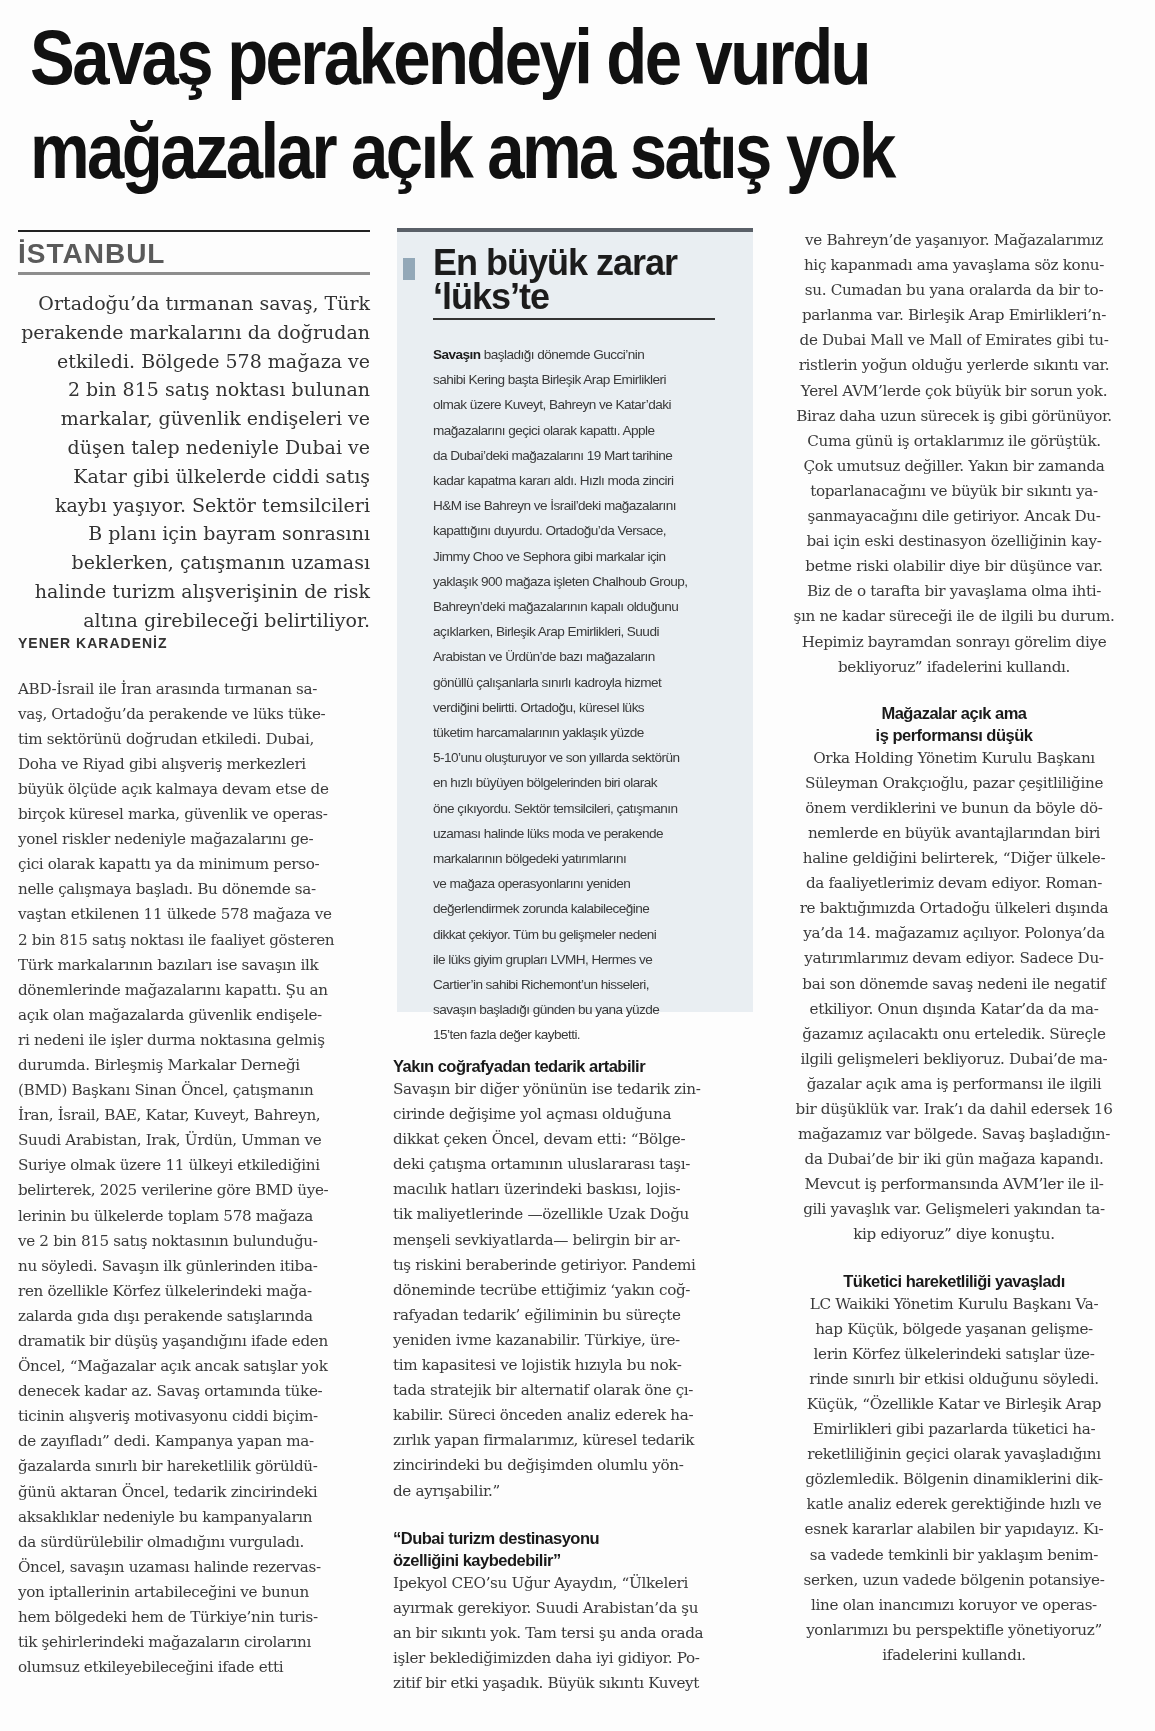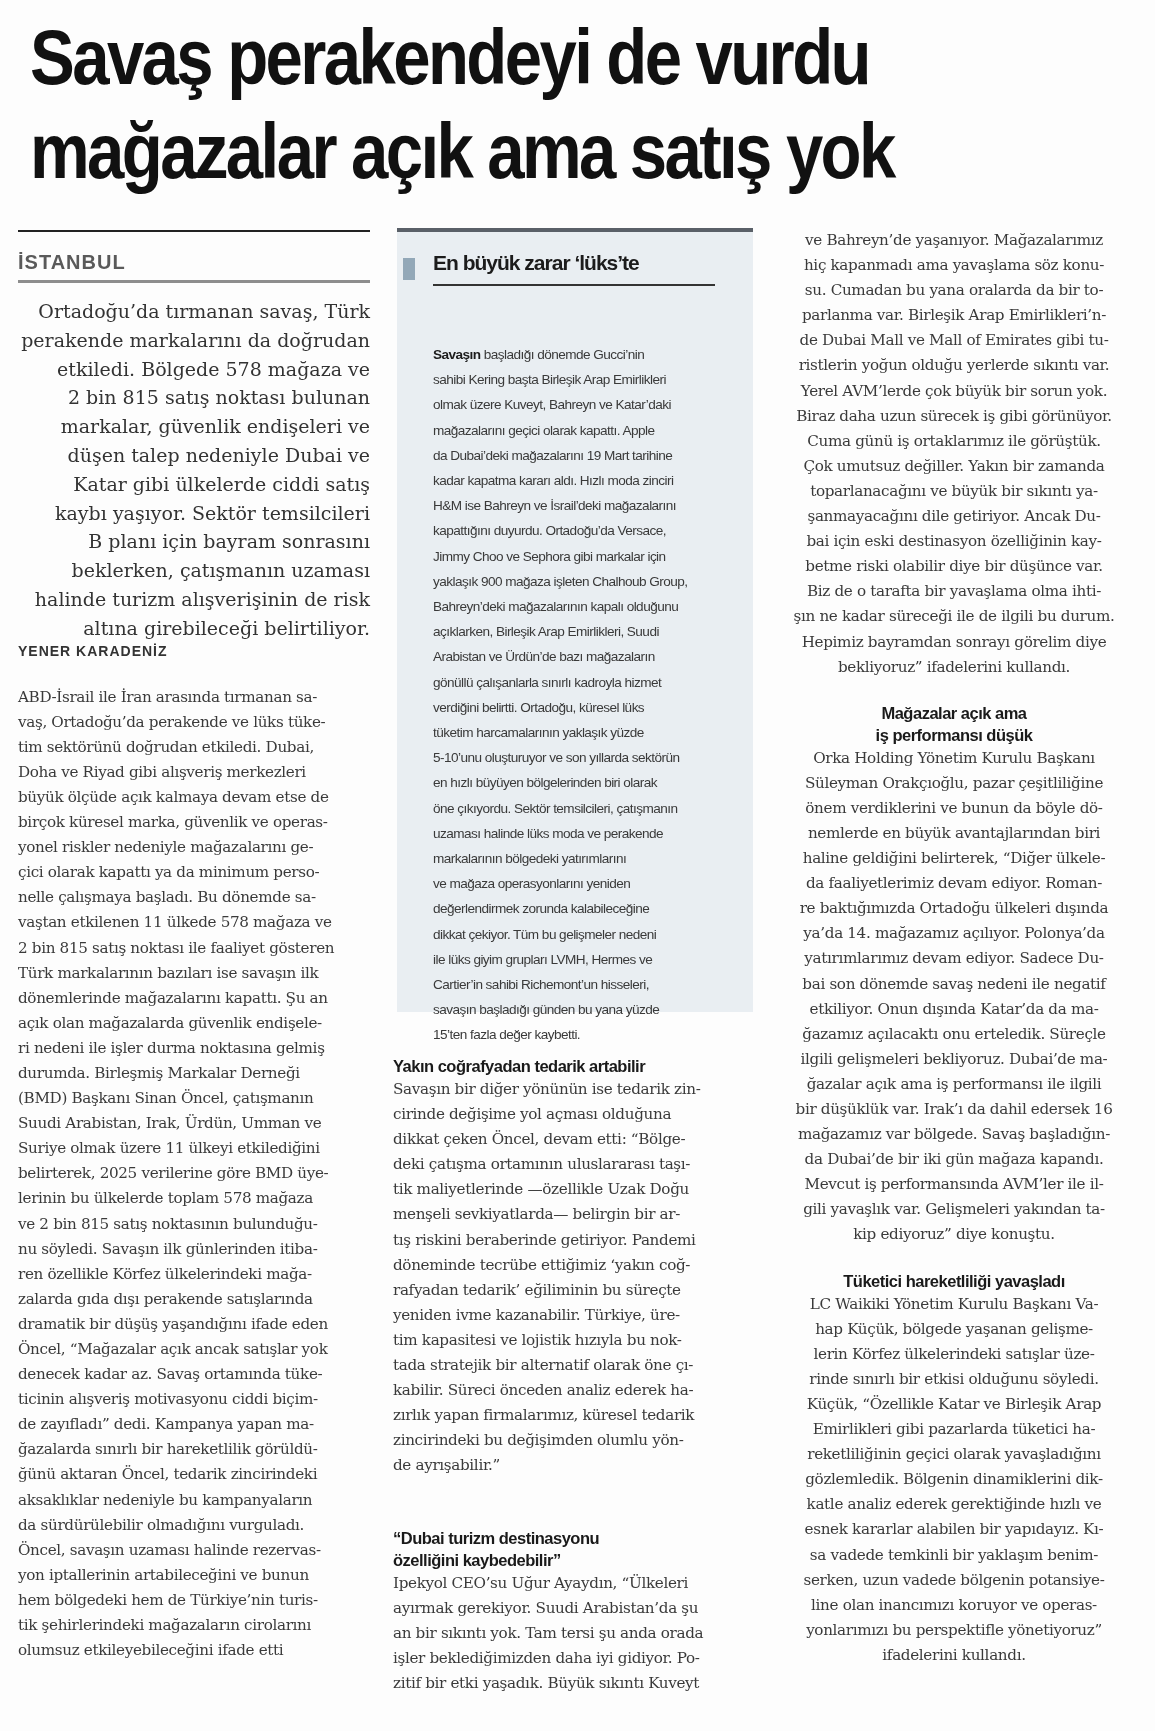--- a/index.html
+++ b/index.html
@@ -10,36 +10,36 @@
     font-size: 78px; line-height: 94px; letter-spacing: -3px; color: #111;
     transform: scaleX(0.86); transform-origin: left top; white-space: nowrap;
   }
   .headline div { height: 94px; }
   .col { position: absolute; top: 225px; }
   .col1 { left: 18px; width: 352px; }
   .col3 { left: 773px; width: 362px; text-align: center; }
   .rule-top { height: 2px; background: #222; margin-top: 5px; }
   .rule-gray { height: 3px; background: #8d8d8d; }
   .dateline {
-    font-family: "Liberation Sans", sans-serif; font-weight: bold; font-size: 20px;
-    color: #5a5a5a; letter-spacing: 1px; padding: 7px 0 3px 0; line-height: 30px; margin-top: 8px;
+    font-family: "Liberation Sans", sans-serif; font-weight: bold; font-size: 28px;
+    color: #5a5a5a; letter-spacing: 1px; padding: 7px 0 3px 0; line-height: 30px;
   }
   .lead { margin-top: 14px; font-family: "DejaVu Serif", serif; font-size: 19px; line-height: 28.8px; color: #333; text-align: right; }
   .lead div, .body div, .box-body div { white-space: nowrap; overflow: visible; }
   .byline { font-family: "Liberation Sans", sans-serif; font-weight: bold; font-size: 14px; letter-spacing: 1px; color: #333; }
   .body { font-family: "DejaVu Serif", serif; font-size: 15.2px; line-height: 25.1px; color: #3a3a3a; letter-spacing: -0.35px; }
   .col1 .body { margin-top: 26px; }
   .box {
     position: absolute; left: 397px; top: 228px; width: 356px; height: 780px;
     background: #e9eef2; border-top: 4px solid #5a6068;
   }
   .box-marker { position: absolute; left: 6px; top: 26px; width: 12px; height: 22px; background: #93a8b8; }
   .box-title {
     position: absolute; left: 36px; top: 14px; width: 282px;
-    font-family: "Liberation Sans", sans-serif; font-weight: bold; font-size: 21px;
+    font-family: "Liberation Sans", sans-serif; font-weight: bold; font-size: 36px;
     letter-spacing: -1px; color: #1c1c1c; padding-bottom: 4px; border-bottom: 2px solid #333; line-height: 34px;
   }
   .box-body {
     position: absolute; left: 36px; top: 70px; width: 310px;
     font-family: "Liberation Sans", sans-serif; font-size: 13.6px; line-height: 25.2px; color: #3a3a3a; letter-spacing: -0.55px; margin-top: 40px;
   }
   .box-body b { color: #1c1c1c; }
   .subhead {
     font-family: "Liberation Sans", sans-serif; font-weight: bold; font-size: 16.5px; line-height: 22px; color: #1a1a1a; letter-spacing: -0.5px;
   }
@@ -85,20 +85,21 @@
       <div>çici olarak kapattı ya da minimum perso-</div>
       <div>nelle çalışmaya başladı. Bu dönemde sa-</div>
       <div>vaştan etkilenen 11 ülkede 578 mağaza ve</div>
       <div>2 bin 815 satış noktası ile faaliyet gösteren</div>
       <div>Türk markalarının bazıları ise savaşın ilk</div>
       <div>dönemlerinde mağazalarını kapattı. Şu an</div>
       <div>açık olan mağazalarda güvenlik endişele-</div>
       <div>ri nedeni ile işler durma noktasına gelmiş</div>
       <div>durumda. Birleşmiş Markalar Derneği</div>
       <div>(BMD) Başkanı Sinan Öncel, çatışmanın</div>
+      <div>İran, İsrail, BAE, Katar, Kuveyt, Bahreyn,</div>
       <div>Suudi Arabistan, Irak, Ürdün, Umman ve</div>
       <div>Suriye olmak üzere 11 ülkeyi etkilediğini</div>
       <div>belirterek, 2025 verilerine göre BMD üye-</div>
       <div>lerinin bu ülkelerde toplam 578 mağaza</div>
       <div>ve 2 bin 815 satış noktasının bulunduğu-</div>
       <div>nu söyledi. Savaşın ilk günlerinden itiba-</div>
       <div>ren özellikle Körfez ülkelerindeki mağa-</div>
       <div>zalarda gıda dışı perakende satışlarında</div>
       <div>dramatik bir düşüş yaşandığını ifade eden</div>
       <div>Öncel, “Mağazalar açık ancak satışlar yok</div>
@@ -154,20 +155,21 @@
   </div>
 </div>
 
 <div class="section2">
   <div class="subhead">Yakın coğrafyadan tedarik artabilir</div>
   <div class="body">
       <div>Savaşın bir diğer yönünün ise tedarik zin-</div>
       <div>cirinde değişime yol açması olduğuna</div>
       <div>dikkat çeken Öncel, devam etti: “Bölge-</div>
       <div>deki çatışma ortamının uluslararası taşı-</div>
+      <div>macılık hatları üzerindeki baskısı, lojis-</div>
       <div>tik maliyetlerinde —özellikle Uzak Doğu</div>
       <div>menşeli sevkiyatlarda— belirgin bir ar-</div>
       <div>tış riskini beraberinde getiriyor. Pandemi</div>
       <div>döneminde tecrübe ettiğimiz ‘yakın coğ-</div>
       <div>rafyadan tedarik’ eğiliminin bu süreçte</div>
       <div>yeniden ivme kazanabilir. Türkiye, üre-</div>
       <div>tim kapasitesi ve lojistik hızıyla bu nok-</div>
       <div>tada stratejik bir alternatif olarak öne çı-</div>
       <div>kabilir. Süreci önceden analiz ederek ha-</div>
       <div>zırlık yapan firmalarımız, küresel tedarik</div>

